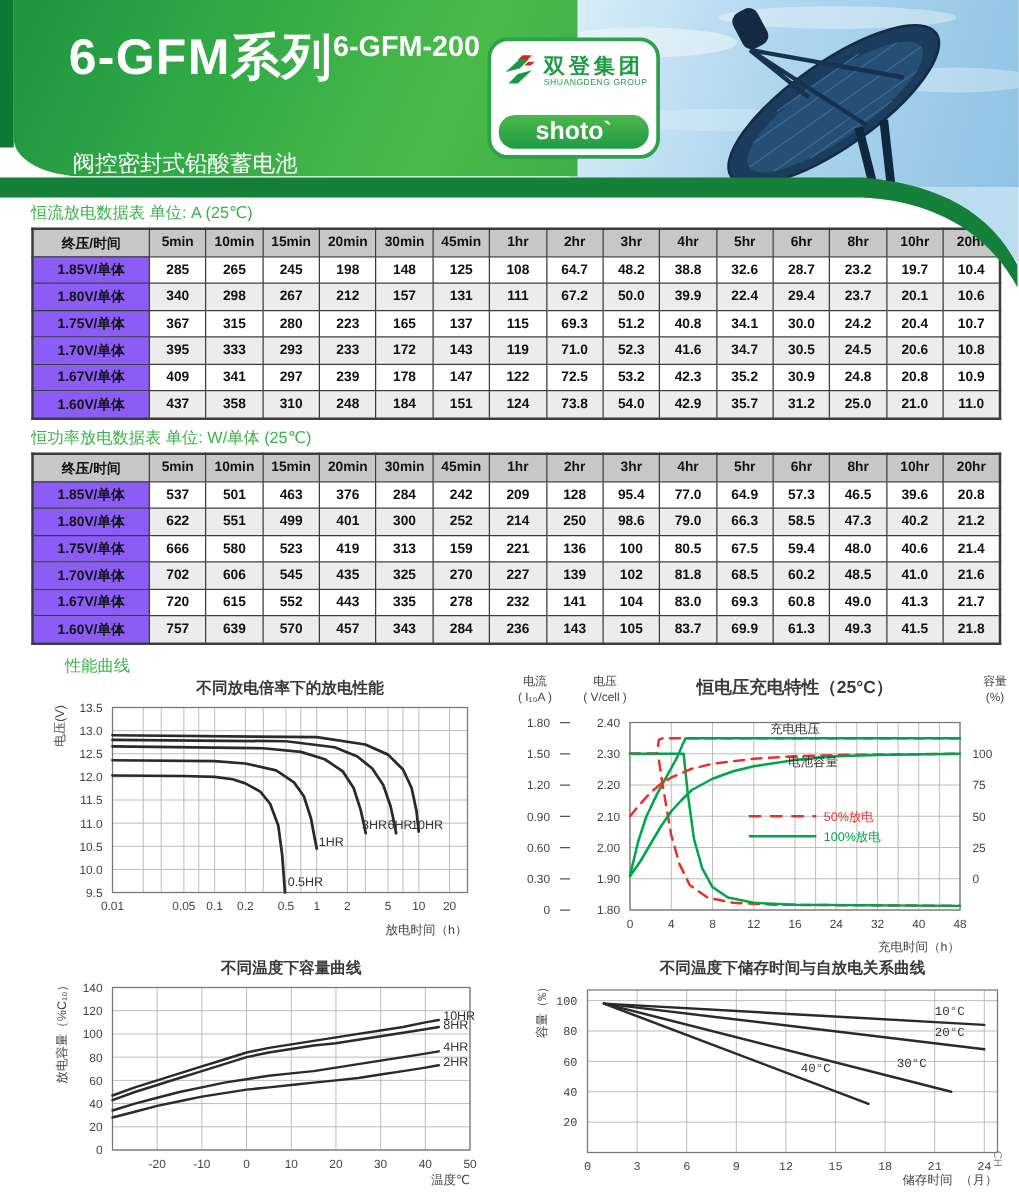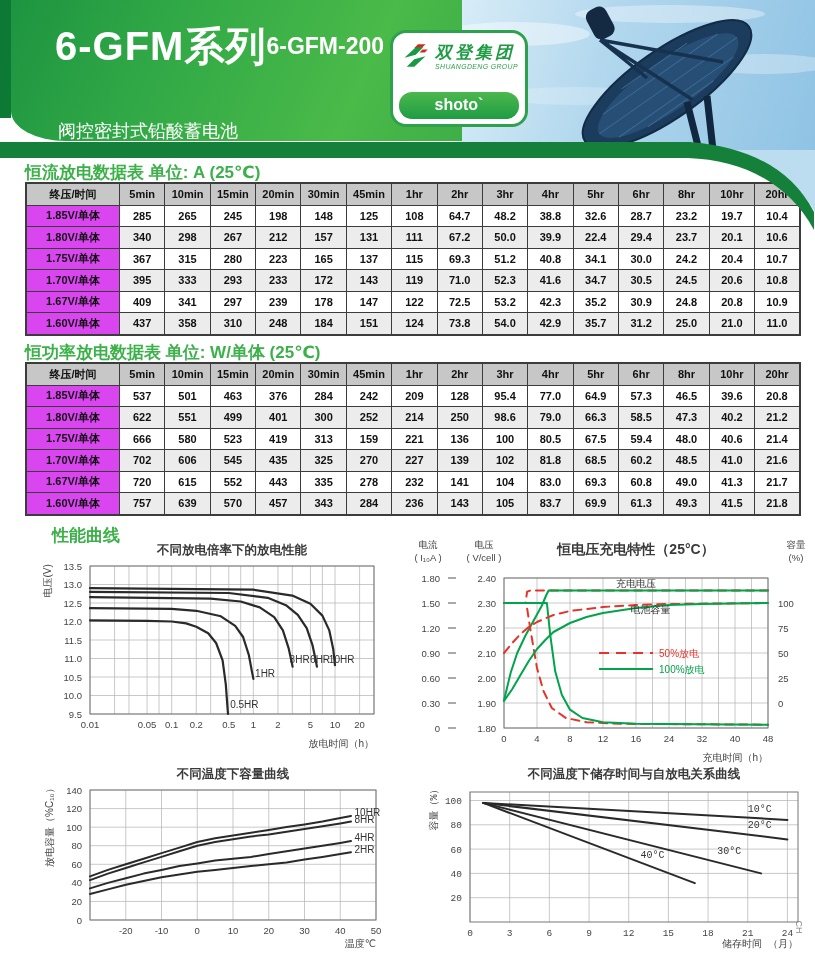--- a/index.html
+++ b/index.html
@@ -7,46 +7,46 @@
        font-family:"Liberation Sans","DejaVu Sans",sans-serif;}
   .page{position:absolute;inset:0;background:#fff;}
 
   
   .photo{position:absolute;left:455px;top:0;width:360px;height:150px;
          background:linear-gradient(105deg,#d9edf8 0%,#b3d8ee 40%,#8fc3e4 100%);overflow:hidden;}
   .green-strip{position:absolute;left:0;top:0;width:11px;height:118px;background:#0c7a35;}
   .green-block{position:absolute;left:11px;top:0;width:451px;height:141px;
          background:linear-gradient(115deg,#1d9440 0%,#2fa746 30%,#4aba49 75%,#3fae47 100%);
          border-bottom-left-radius:55px 30px;z-index:2;}
-  .title-row{position:absolute;left:55px;top:24px;display:flex;align-items:center;z-index:3;color:#fff;}
+  .title-row{position:absolute;left:55px;top:24px;display:flex;align-items:flex-start;z-index:3;color:#fff;}
   .series-title{font-size:40px;font-weight:bold;letter-spacing:1px;line-height:1.1;}
   .model{font-size:23px;font-weight:600;}
   .subtitle{position:absolute;left:58px;top:84px;color:#fff;font-size:18px;z-index:3;margin-top:35px;}
   .swoosh{position:absolute;left:0;top:128px;width:815px;height:110px;z-index:3;pointer-events:none;}
   .logo-card{position:absolute;left:390px;top:30px;width:138px;height:97px;background:#fff;
          border:3px solid #2da14b;border-radius:16px;box-sizing:border-box;z-index:5;padding:6px 7px 5px;}
-  .logo-top{display:flex;align-items:center;gap:5px;font-style:italic;}
+  .logo-top{display:flex;align-items:center;gap:5px;}
   .logo-texts{display:flex;flex-direction:column;gap:1px;}
   .logo-cn{color:#1e9c43;font-weight:bold;font-size:17px;letter-spacing:3px;line-height:1.1;white-space:nowrap;}
   .logo-en{color:#2da14b;font-size:6.9px;letter-spacing:.4px;white-space:nowrap;}
   .shoto-pill{position:absolute;left:6px;right:6px;bottom:5px;height:27px;
          background:linear-gradient(180deg,#4cb84c,#1f9c44);border-radius:13px;
-         color:#fff;text-align:center;font-size:16px;font-weight:bold;line-height:26px;}
+         color:#fff;text-align:center;font-size:20px;font-weight:bold;line-height:26px;}
 
   
-  .sec-title{position:absolute;color:#3cb14a;font-size:17px;font-weight:bold;white-space:nowrap;}
+  .sec-title{position:absolute;color:#3cb14a;font-size:13px;font-weight:normal;white-space:nowrap;}
 
   
   table.data{position:absolute;left:25px;border-collapse:collapse;table-layout:fixed;width:776px;
          font-size:11px;border:2px solid #3c3c3c;}
   table.data th,table.data td{border:1px solid #3c3c3c;height:20.5px;text-align:center;padding:0;
          font-weight:bold;color:#111;}
   table.data thead th{background:#c7c7c7;font-size:11px;}
   table.data thead th:first-child,table.data tbody th{width:92px;}
-  table.data tbody th{background:#d946ef;}
+  table.data tbody th{background:#8b5cf6;}
   table.data tbody tr:nth-child(odd) td{background:#fff;}
   table.data tbody tr:nth-child(even) td{background:#ececec;}
 
   
   .chart{position:absolute;}
   .chart svg{display:block;}
   .page-code{position:absolute;right:10px;bottom:22px;color:#888;font-size:9px;transform:rotate(90deg);}
 </style>
 </head>
 <body>

